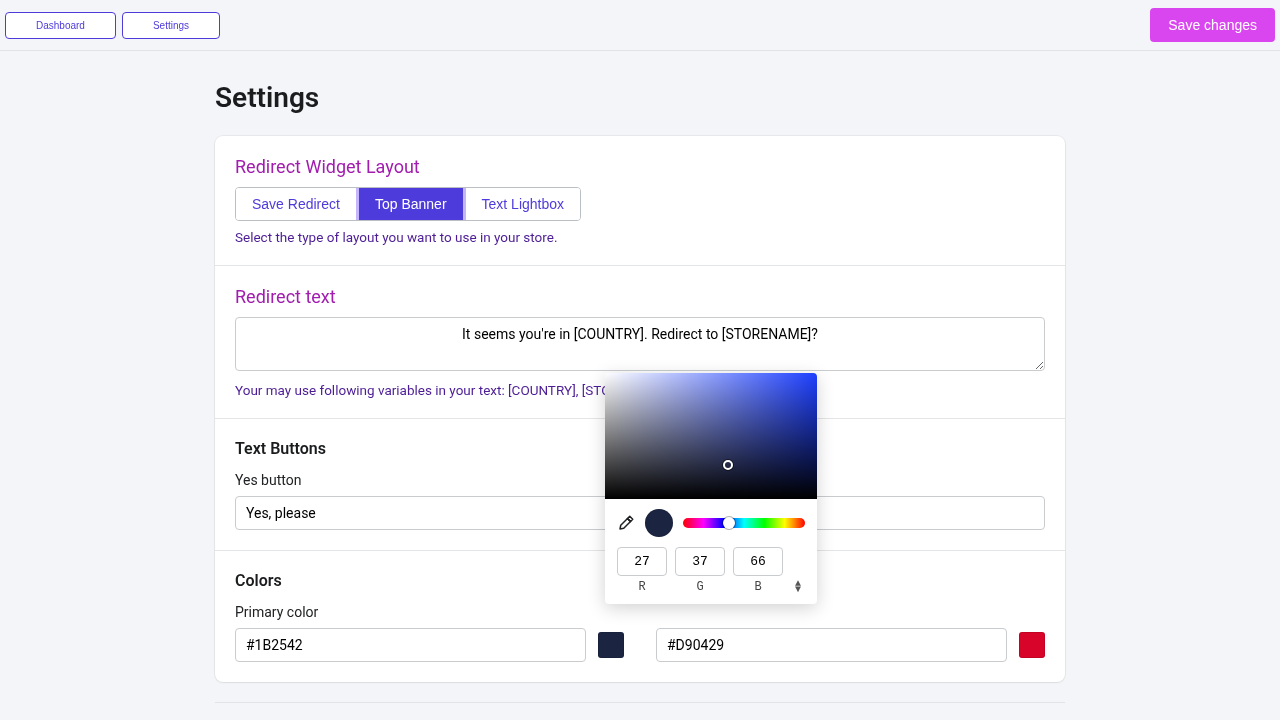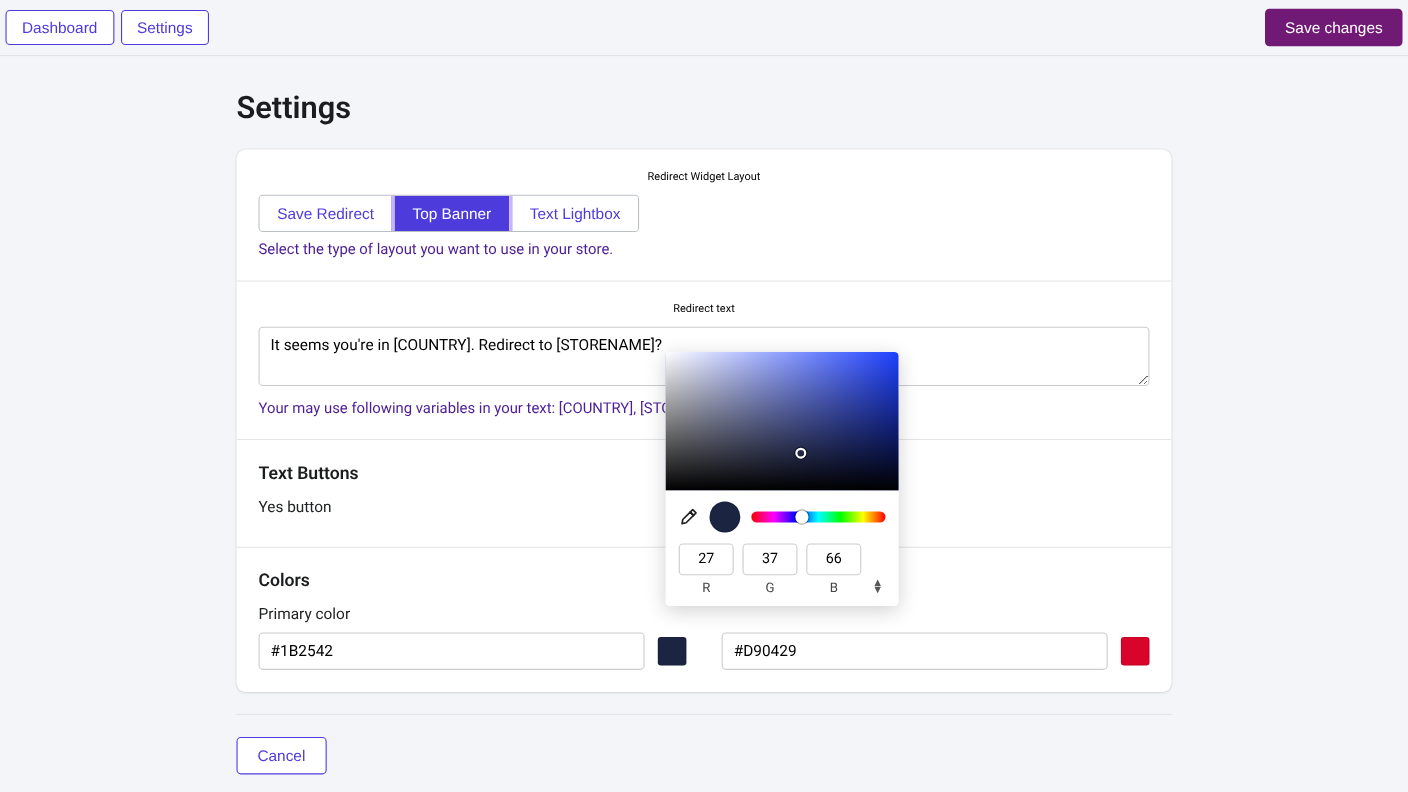--- a/index.html
+++ b/index.html
@@ -15,28 +15,28 @@
     justify-content: space-between;
     align-items: center;
     padding: 8px 5px;
     border-bottom: 1px solid #e1e3e5;
   }
   .topnav { display: flex; gap: 6px; }
   .nav-btn {
     border: 1px solid #4e3bdb;
     background: #fff;
     color: #4e3bdb;
-    padding: 7px 14px;
-    border-radius: 4px;
-    cursor: pointer;
-    font-size: 14px;
+    padding: 7px 30px;
+    border-radius: 4px;
+    cursor: pointer;
+    font-size: 10px;
   }
   .primary-btn {
     border: none;
-    background: #701a75;
+    background: #d946ef;
     color: #fff;
     padding: 9px 18px;
     border-radius: 4px;
     cursor: pointer;
     font-size: 14px;
   }
 
   .page {
     max-width: 850px;
     margin: 0 auto;
@@ -54,24 +54,23 @@
     box-shadow: 0 0 0 1px rgba(0,0,0,.05), 0 1px 2px rgba(0,0,0,.05);
     margin-bottom: 20px;
   }
   .card-section {
     padding: 20px;
   }
   .card-section + .card-section {
     border-top: 1px solid #e4e5e7;
   }
   .section-label {
-    color: #000000;
-    font-size: 10px;
+    color: #a21caf;
+    font-size: 18px;
     margin-bottom: 10px;
-    text-align: center;
   }
   .section-heading {
     font-size: 16px;
     font-weight: 600;
     margin: 0 0 14px;
     color: #1a1c1d;
   }
   .help {
     color: #4c1d95;
     font-size: 13.5px;
@@ -98,21 +97,21 @@
   }
   textarea, input[type=text] {
     width: 100%;
     border: 1px solid #c9cccf;
     border-radius: 4px;
     padding: 8px 10px;
     font-family: inherit;
     font-size: 14px;
     resize: vertical;
   }
-  textarea { min-height: 54px; }
+  textarea { min-height: 54px; text-align: center; }
 
   .color-row {
     display: flex;
     gap: 32px;
     align-items: center;
   }
   .color-field {
     flex: 1;
     display: flex;
     align-items: center;
@@ -147,20 +146,21 @@
 
   
   .picker {
     position: absolute;
     width: 212px;
     background: #fff;
     border-radius: 4px;
     box-shadow: 0 4px 18px rgba(0,0,0,.18);
     z-index: 50;
     user-select: none;
+    font-family: Liberation Mono, monospace;
   }
   .sv-area {
     position: relative;
     height: 126px;
     border-radius: 4px 4px 0 0;
     background: linear-gradient(to top, #000, rgba(0,0,0,0)), linear-gradient(to right, #fff, rgba(255,255,255,0)), #1e40ff;
   }
   .sv-cursor {
     position: absolute;
     width: 10px; height: 10px;
@@ -268,20 +268,21 @@
 
     <div class="card-section">
       <div class="section-label">Redirect text</div>
       <textarea style="">It seems you're in [COUNTRY]. Redirect to [STORENAME]?</textarea>
       <div class="help">Your may use following variables in your text: [COUNTRY], [STORENAME].</div>
     </div>
 
     <div class="card-section">
       <div class="section-heading">Text Buttons</div>
       <div class="col-label">Yes button</div>
+      <input type="text" value="Yes, please" style="">
     </div>
 
     <div class="card-section" style="position:relative;">
       <div class="section-heading">Colors</div>
       <div class="col-label">Primary color</div>
       <div class="color-row">
         <div class="color-field">
           <input type="text" value="#1B2542" style="">
           <div class="swatch" id="swatch-primary" style="background: rgb(27, 37, 66);"></div>
         </div>

